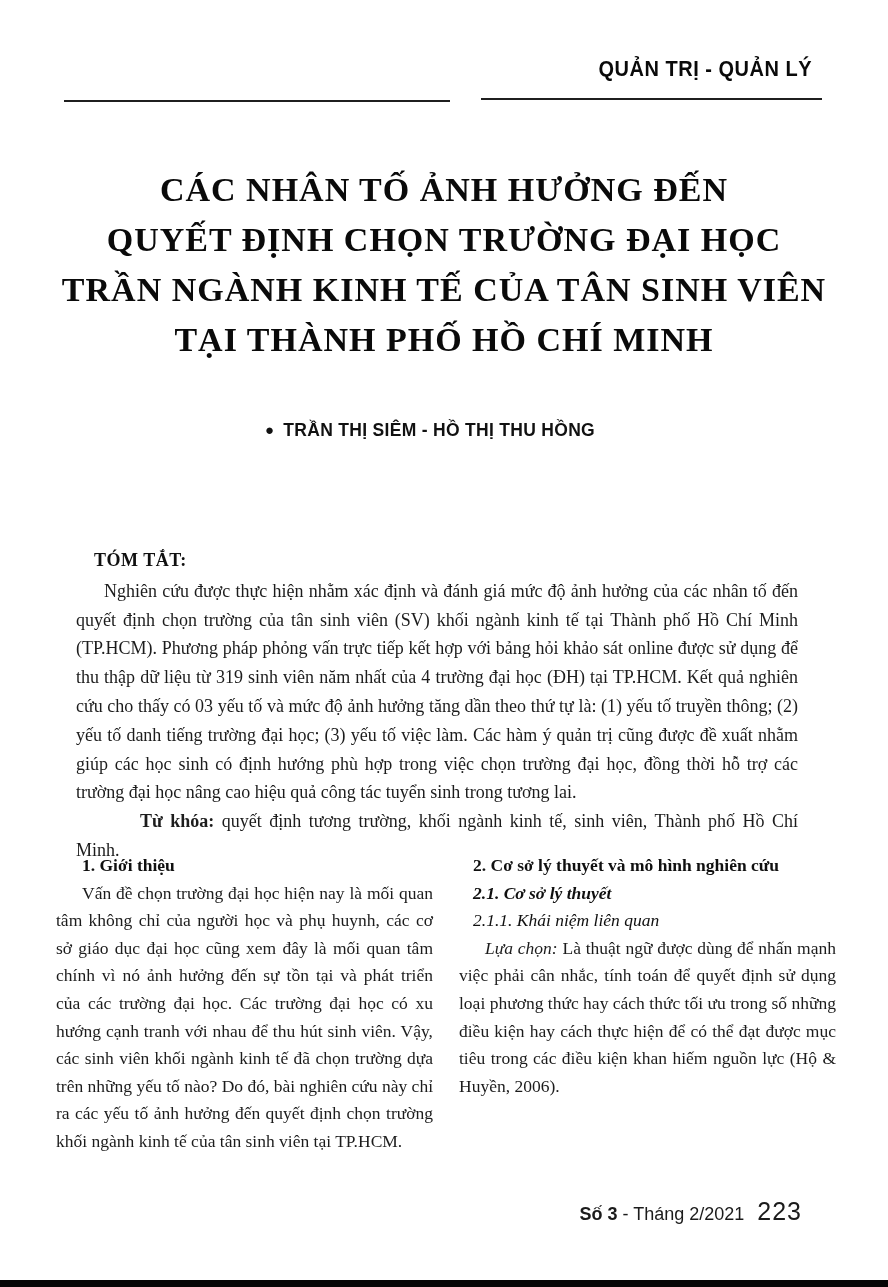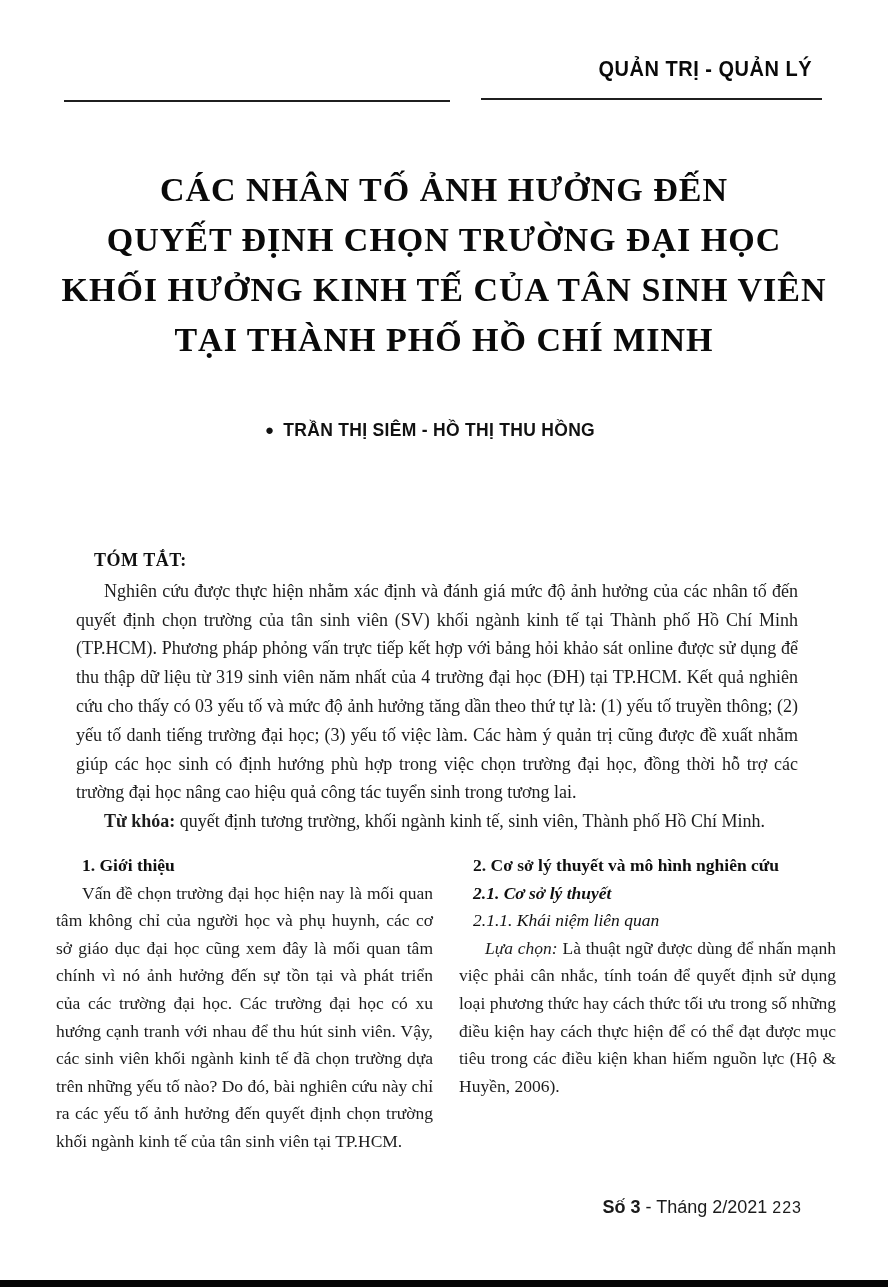--- a/index.html
+++ b/index.html
@@ -50,21 +50,21 @@
     position: absolute; top: 546px; left: 76px; width: 722px;
     font-size: 18px; line-height: 28.8px;
     text-align: justify;
     color: #1c1c1c;
   }
   .abstract-heading {
     font-weight: 700; padding-left: 18px; letter-spacing: 0.5px;
     margin: 0 0 2px 0; color: #101010;
   }
   .abstract p { margin: 0; text-indent: 28px; }
-  .bold { font-weight: 700; }
+  .bold { font-weight: 700; margin-left: 36px; }
   .italic { font-style: italic; }
 
   .columns {
     position: absolute; top: 852px; left: 56px; width: 780px;
     display: flex; gap: 26px;
     font-size: 17.5px; line-height: 27.6px;
     text-align: justify;
     color: #1c1c1c;
   }
   .col { width: 377px; }
@@ -76,40 +76,40 @@
   .col p { margin: 0; text-indent: 26px; }
 
   .footer {
     position: absolute; top: 1197px; left: 0; width: 802px;
     text-align: right;
     font-family: "Liberation Sans", sans-serif;
     color: #1b1b1b;
     font-size: 18px;
   }
   .footer .issue { font-weight: 700; }
-  .footer .pagenum { font-size: 16px; margin-left: 5px; letter-spacing: 1px; }
+  .footer .pagenum { font-size: 25px; margin-left: 13px; letter-spacing: 1px; }
 
   .bottom-bar {
     position: absolute; left: 0; top: 1280px; width: 888px; height: 7px;
     background: #050505;
   }
 </style>
 </head>
 <body>
 
 <div class="page">
 
   <div class="header-label">QUẢN TRỊ - QUẢN LÝ</div>
   <div class="rule rule-left"></div>
   <div class="rule rule-right"></div>
 
   <div class="title">
     <div>CÁC NHÂN TỐ ẢNH HƯỞNG ĐẾN</div>
     <div>QUYẾT ĐỊNH CHỌN TRƯỜNG ĐẠI HỌC</div>
-    <div>KHỐI HƯỞNG KINH TẾ CỦA TÂN SINH VIÊN</div>
+    <div>TRẦN NGÀNH KINH TẾ CỦA TÂN SINH VIÊN</div>
     <div>TẠI THÀNH PHỐ HỒ CHÍ MINH</div>
   </div>
 
   <div class="authors">
     <span class="bullet">●</span><span>TRẦN THỊ SIÊM - HỒ THỊ THU HỒNG</span>
   </div>
 
   <div class="abstract">
     <div class="abstract-heading">TÓM TẮT:</div>
     <p>Nghiên cứu được thực hiện nhằm xác định và đánh giá mức độ ảnh hưởng của các nhân tố đến quyết định chọn trường của tân sinh viên (SV) khối ngành kinh tế tại Thành phố Hồ Chí Minh (TP.HCM). Phương pháp phỏng vấn trực tiếp kết hợp với bảng hỏi khảo sát online được sử dụng để thu thập dữ liệu từ 319 sinh viên năm nhất của 4 trường đại học (ĐH) tại TP.HCM. Kết quả nghiên cứu cho thấy có 03 yếu tố và mức độ ảnh hưởng tăng dần theo thứ tự là: (1) yếu tố truyền thông; (2) yếu tố danh tiếng trường đại học; (3) yếu tố việc làm. Các hàm ý quản trị cũng được đề xuất nhằm giúp các học sinh có định hướng phù hợp trong việc chọn trường đại học, đồng thời hỗ trợ các trường đại học nâng cao hiệu quả công tác tuyển sinh trong tương lai.</p>

